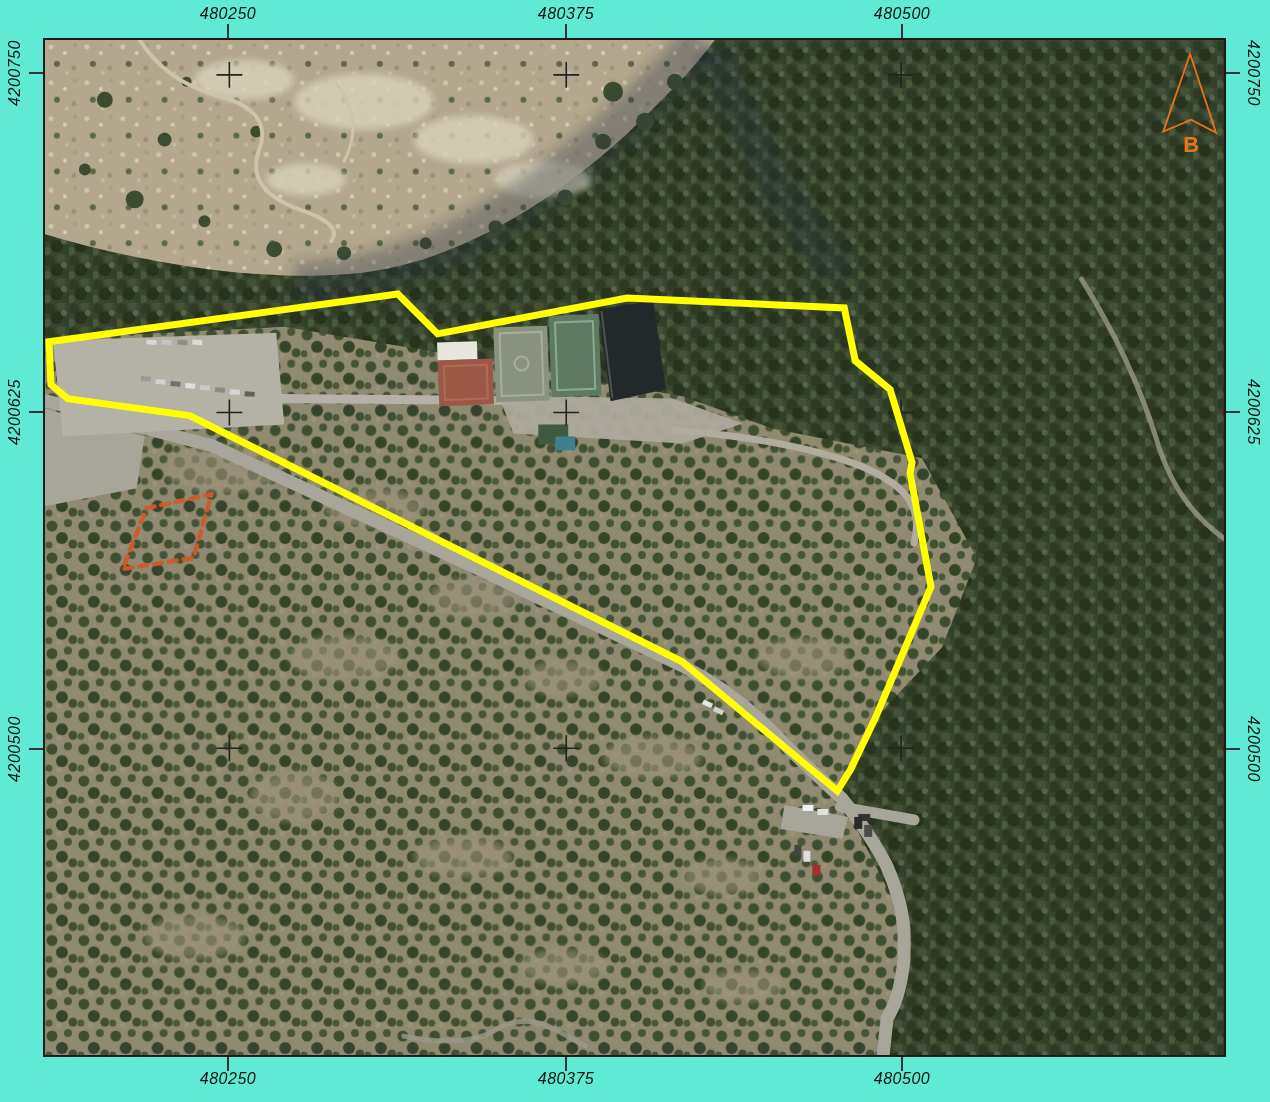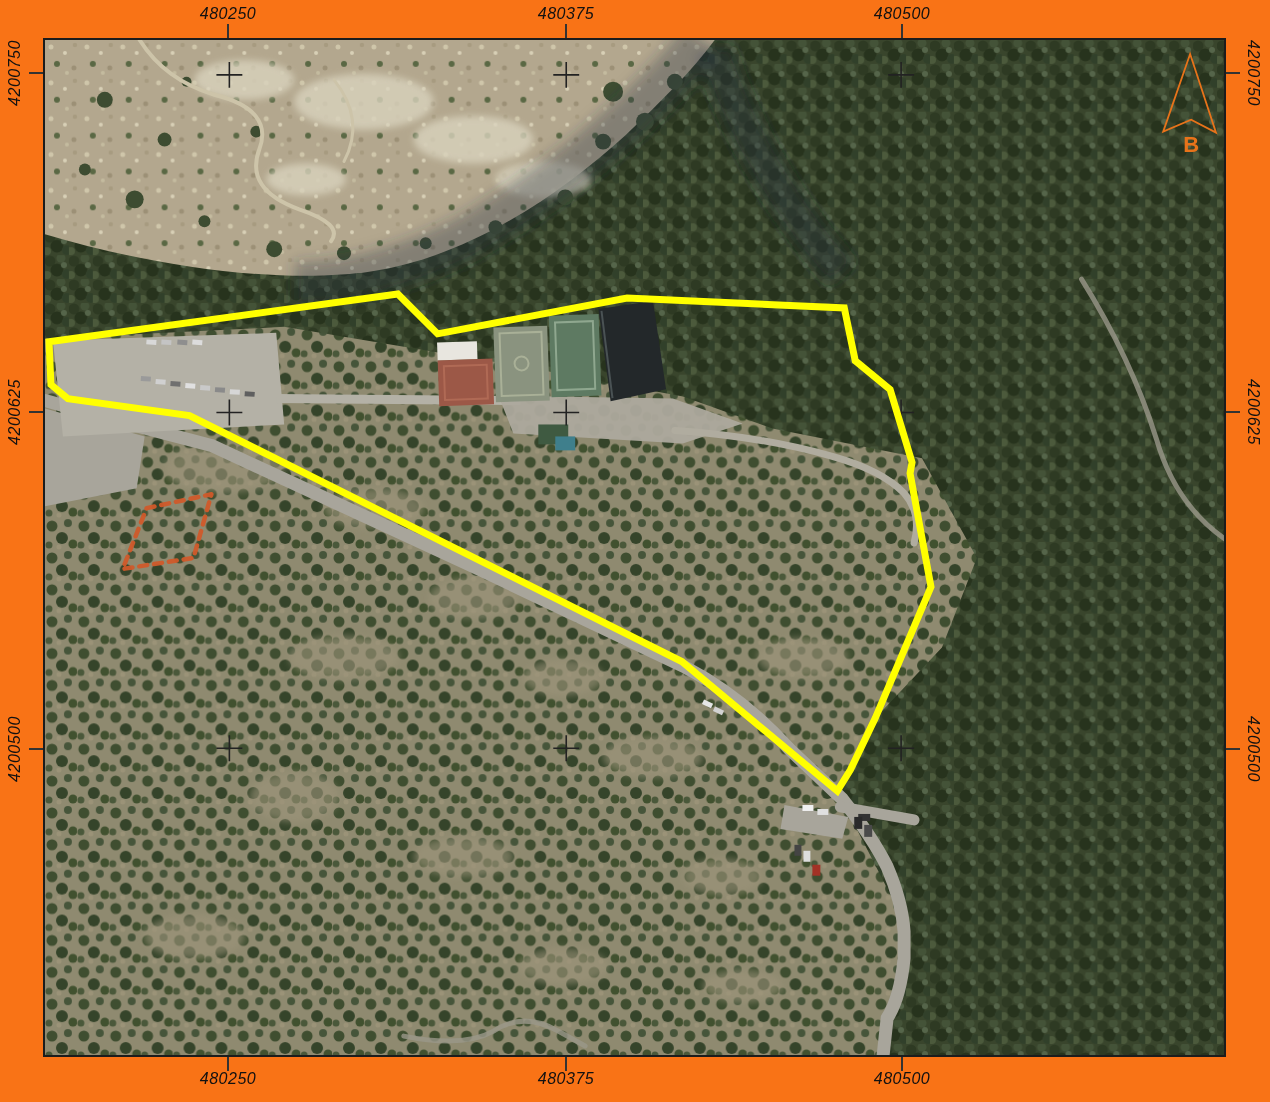--- a/index.html
+++ b/index.html
@@ -1,17 +1,17 @@
 <!DOCTYPE html>
 <html><head>
 <meta charset="utf-8">
 <style>
   html,body{margin:0;padding:0;background:#ffffff;}
   .stage{
-    position:relative;width:1270px;height:1102px;background:#f97316;overflow:hidden;
+    position:relative;width:1270px;height:1102px;background:#5eead4;overflow:hidden;
     font-family:"Liberation Sans",sans-serif;
   }
   .map-frame{
     position:absolute;left:43px;top:38px;width:1183px;height:1019px;
     border:2px solid #1c1c1c;box-sizing:border-box;background:#39452c;
   }
   .map-frame svg{position:absolute;left:0;top:0;width:100%;height:100%;display:block;}
   .lbl{
     position:absolute;font-style:italic;font-size:16px;color:#111;
     transform:translate(-50%,-50%);white-space:nowrap;letter-spacing:.5px;

